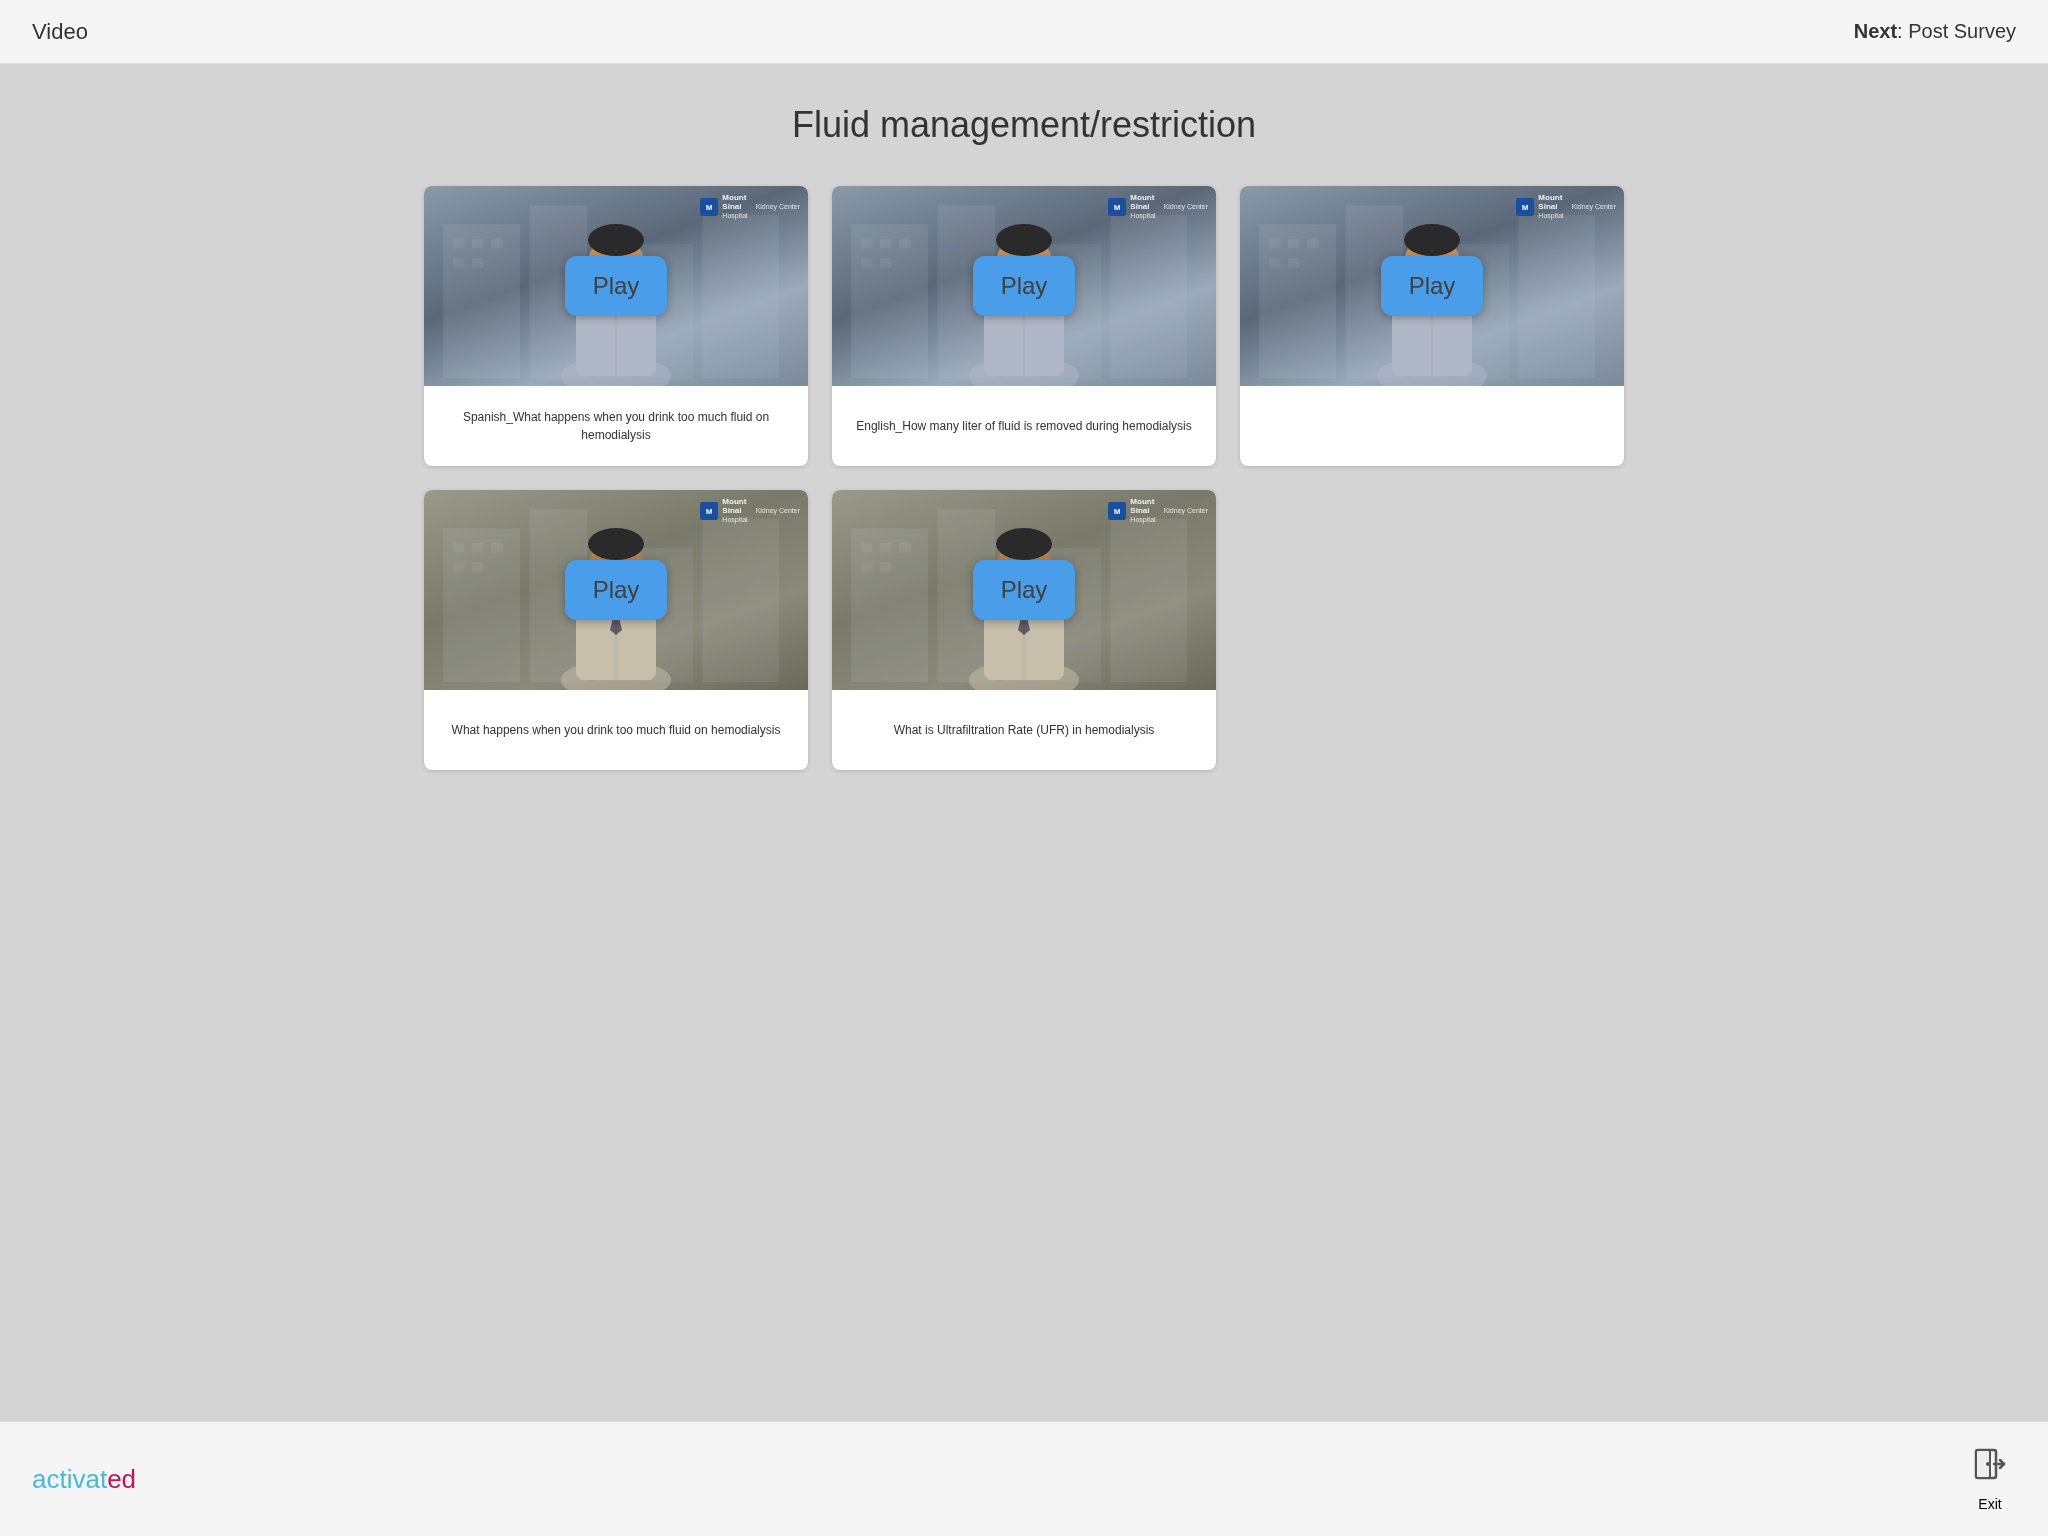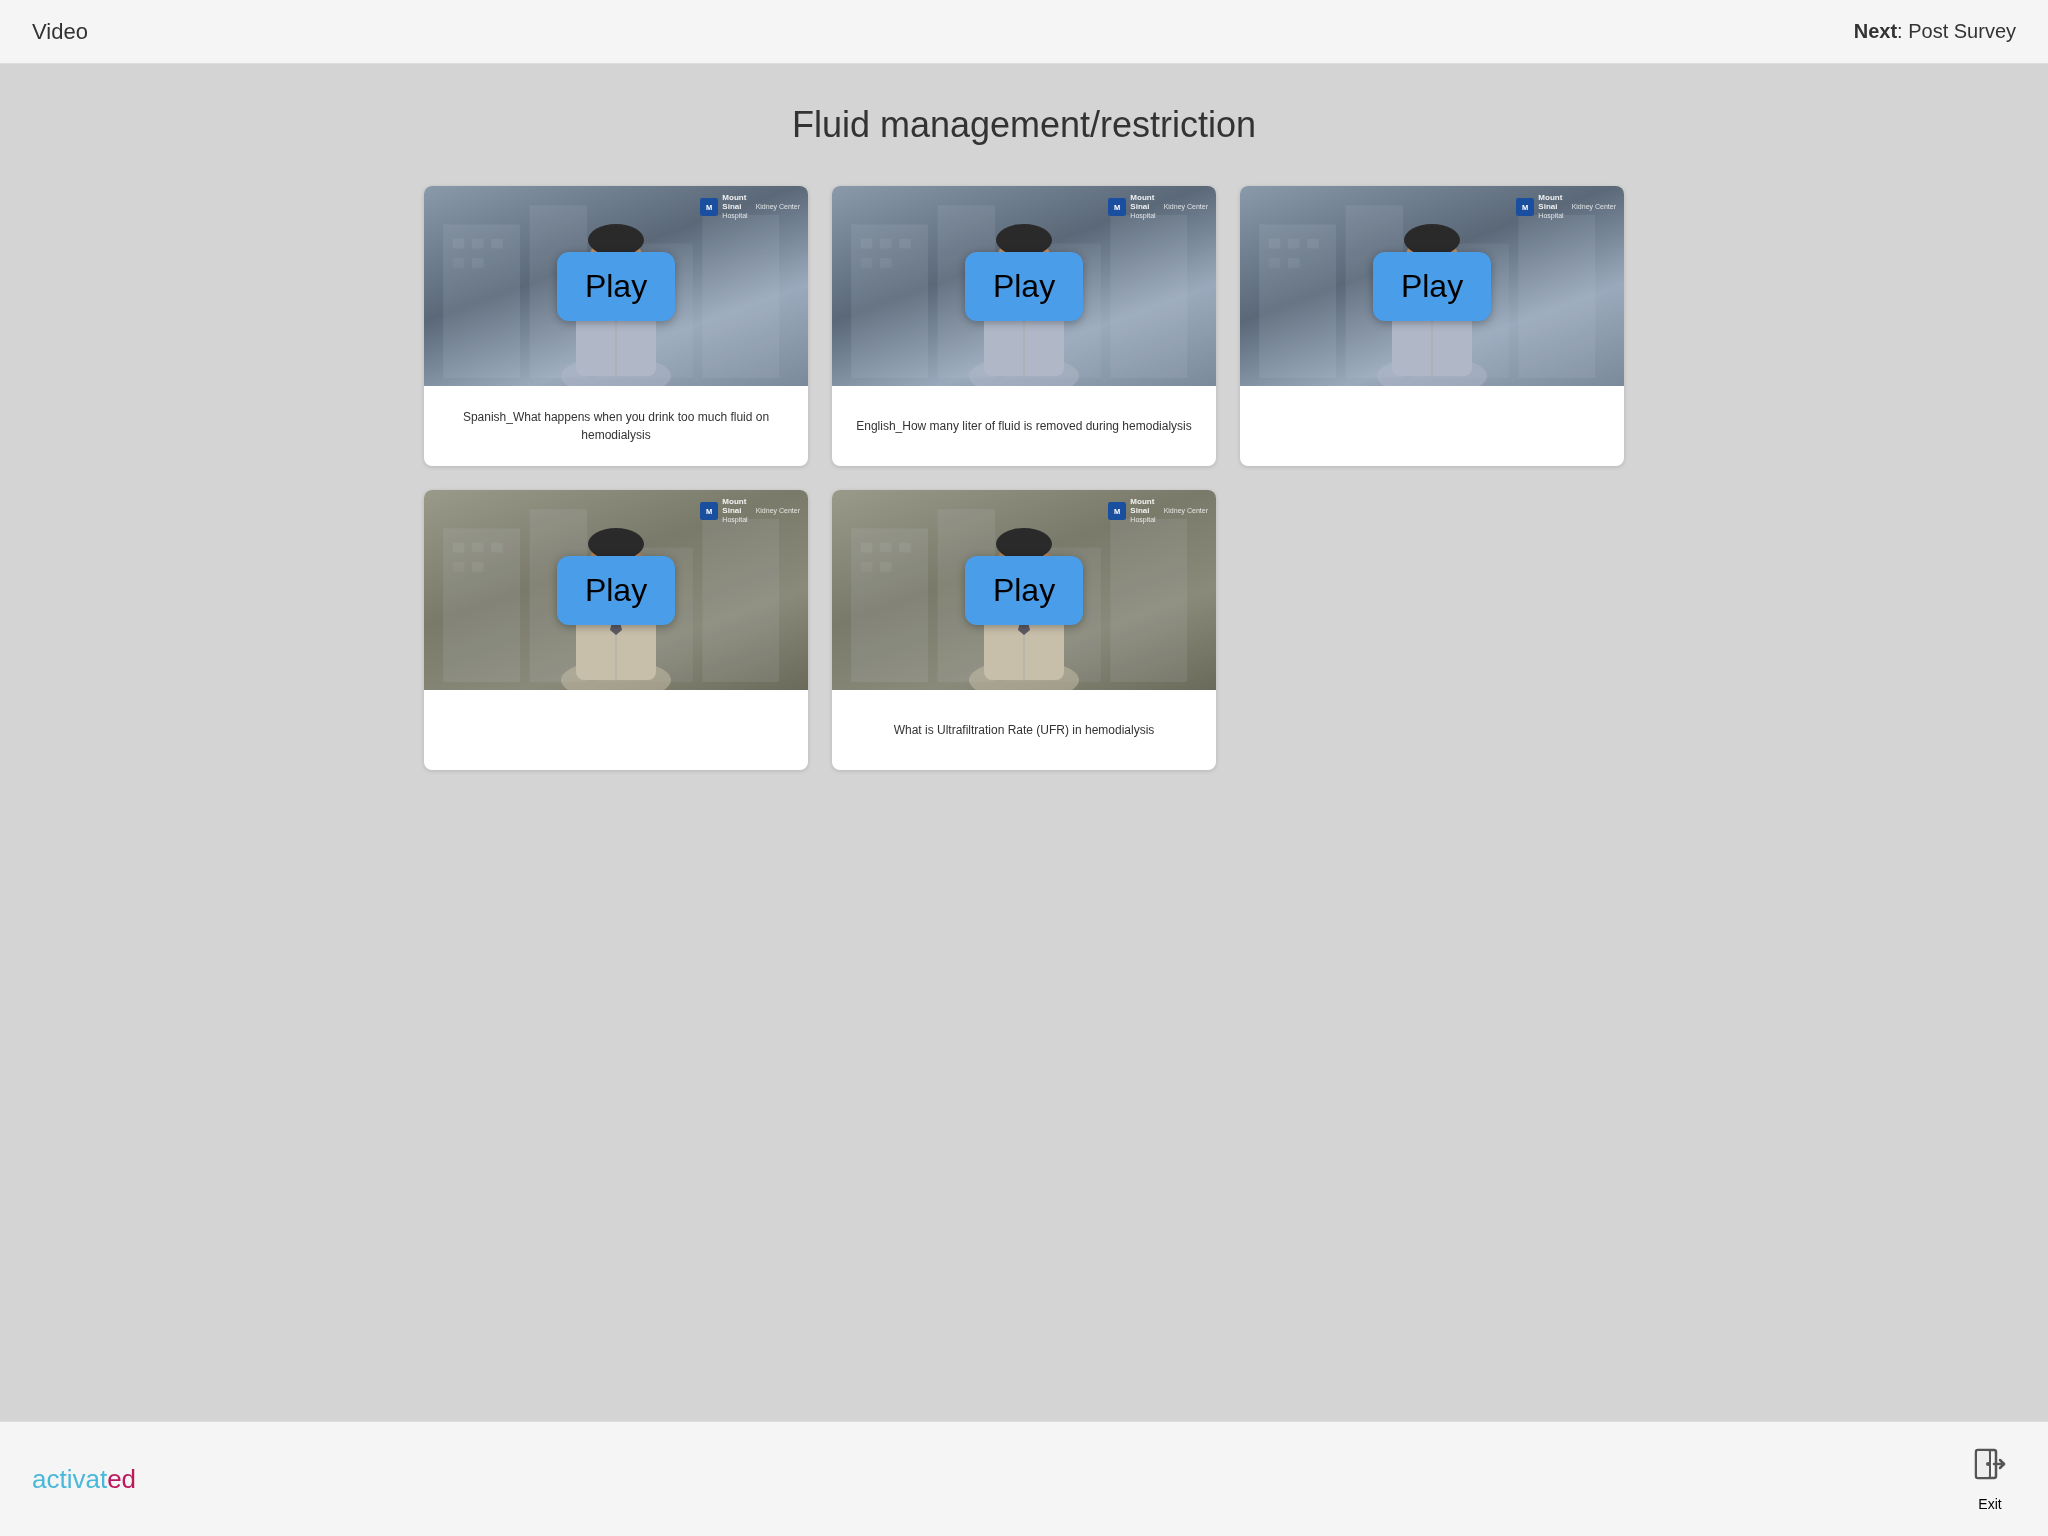--- a/index.html
+++ b/index.html
@@ -106,25 +106,25 @@
 
     .logo-text-small {
       font-size: 9px;
       color: rgba(255,255,255,0.9);
       line-height: 1.1;
     }
 
     .play-button {
       position: absolute;
       background: #4a9de8;
-      color: #000000;
+      color: #404040;
       border: none;
       border-radius: 12px;
       padding: 16px 28px;
-      font-size: 32px;
+      font-size: 24px;
       font-weight: 500;
       cursor: pointer;
       z-index: 10;
       box-shadow: 0 2px 8px rgba(0,0,0,0.3);
     }
 
     .video-caption {
       padding: 20px 16px;
       text-align: center;
       font-size: 12px;
@@ -409,20 +409,21 @@
           <line x1="80" y1="90" x2="80" y2="170" stroke="#aaa" stroke-width="1.5" opacity="0.6"></line>
 
           <polygon points="80,90 55,110 65,90" fill="#888" opacity="0.5"></polygon>
           <polygon points="80,90 105,110 95,90" fill="#888" opacity="0.5"></polygon>
 
           <polygon points="80,95 74,120 80,125 86,120" fill="#445" opacity="0.8"></polygon>
         </svg>
 
         <button class="play-button">Play</button>
       </div>
+      <div class="video-caption">What happens when you drink too much fluid on hemodialysis</div>
     </div>
       <div class="video-card">
       <div class="video-thumbnail thumb-5" style="background: linear-gradient(160deg, #9a9a8a 0%, #7a7a6a 40%, #8a8a7a 70%, #6a6a5a 100%);">
 
         <svg class="building-bg" viewBox="0 0 400 200" fill="none" xmlns="http://www.w3.org/2000/svg">
           <rect x="20" y="40" width="80" height="160" fill="rgba(200,210,220,0.4)"></rect>
           <rect x="110" y="20" width="60" height="180" fill="rgba(210,215,225,0.35)"></rect>
           <rect x="180" y="60" width="100" height="140" fill="rgba(195,205,215,0.3)"></rect>
           <rect x="290" y="30" width="80" height="170" fill="rgba(205,210,220,0.35)"></rect>
 

